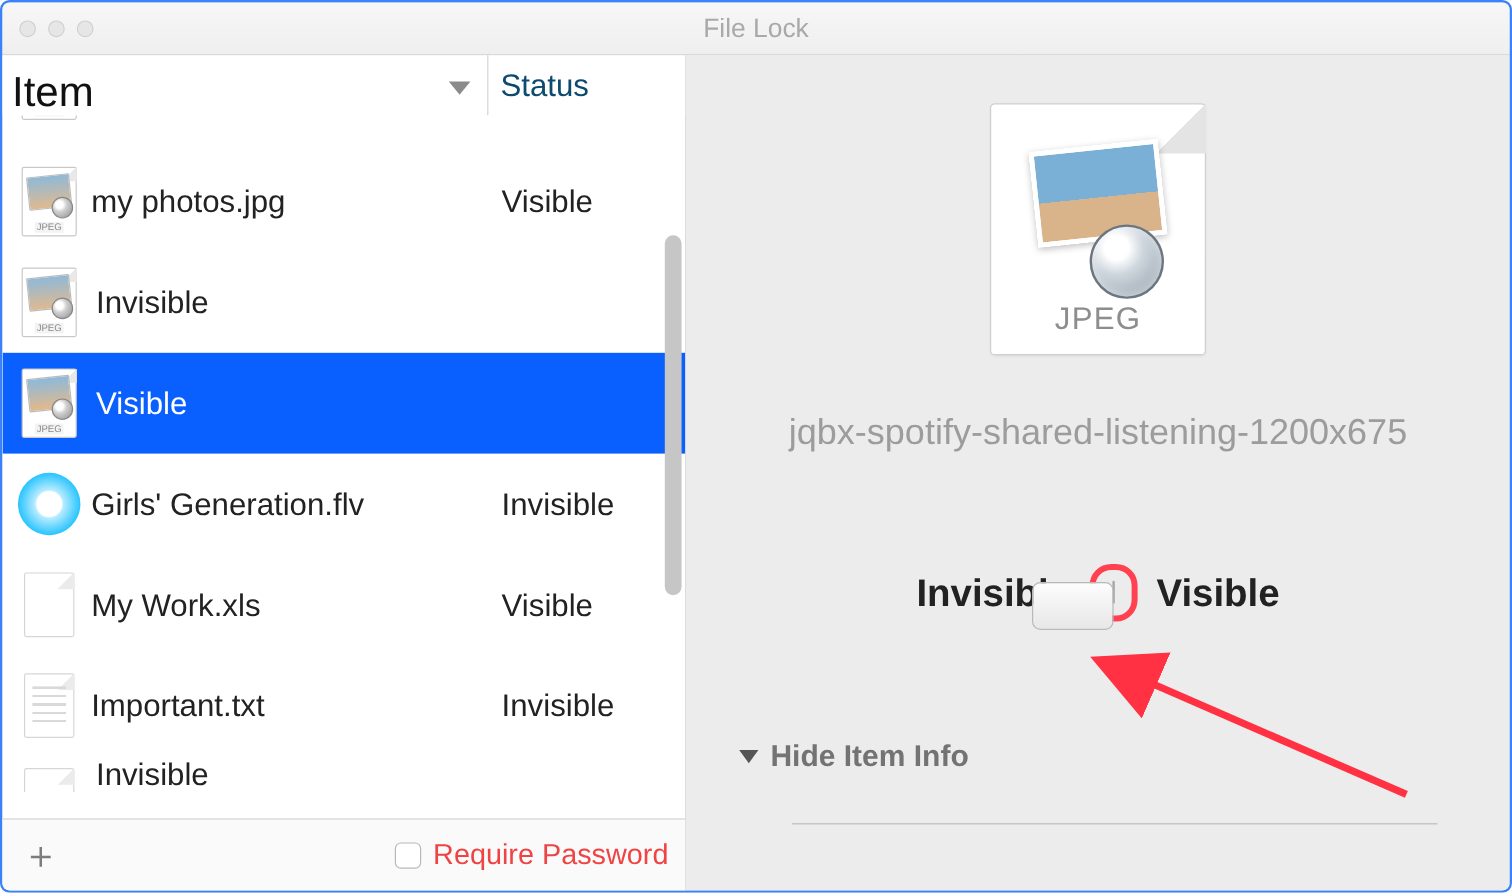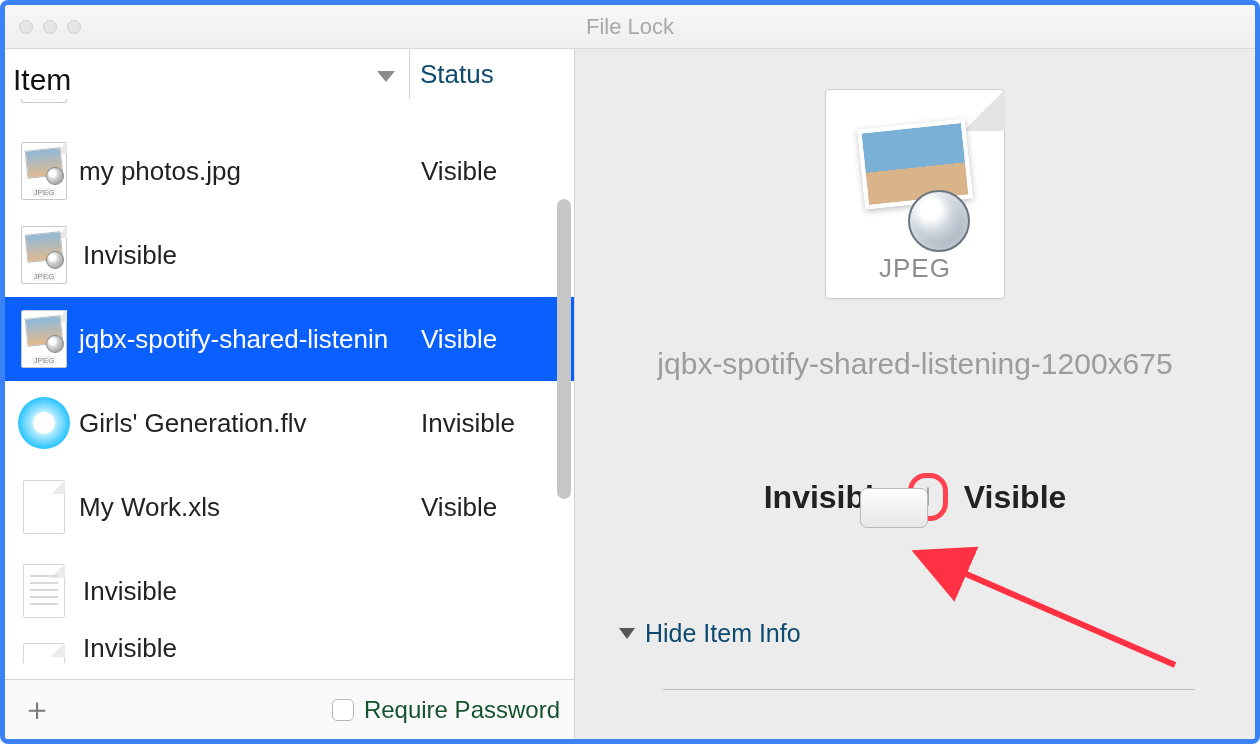--- a/index.html
+++ b/index.html
@@ -1,29 +1,29 @@
 <!DOCTYPE html>
 <html><head>
 <meta charset="utf-8">
 <style>
   * { box-sizing: border-box; margin: 0; padding: 0; }
   html, body { width: 1260px; height: 744px; font-family: -apple-system, "Helvetica Neue", Arial, sans-serif; background: #fff; }
-  .window { width: 1260px; height: 744px; display: flex; flex-direction: column; background: #f3f3f3; border: 5px solid #3b82f6; border-radius: 8px; overflow: hidden; position: relative; }
+  .window { width: 1260px; height: 744px; display: flex; flex-direction: column; background: #f3f3f3; border: 2px solid #3b82f6; border-radius: 8px; overflow: hidden; position: relative; }
   
   .titlebar { height: 44px; display: flex; align-items: center; padding: 0 14px; background: linear-gradient(#f7f7f7,#efefef); border-bottom: 1px solid #d9d9d9; position: relative; }
   .traffic { display: flex; gap: 10px; }
   .tl { width: 14px; height: 14px; border-radius: 50%; background: #e6e6e6; border: 1px solid #d0d0d0; }
   .titlebar .title { position: absolute; left: 0; right: 0; text-align: center; color: #a9a9a9; font-size: 22px; pointer-events: none; }
   
   .body { flex: 1; display: flex; min-height: 0; }
   .left { width: 570px; display: flex; flex-direction: column; border-right: 1px solid #d4d4d4; background: #fff; }
   .right { flex: 1; background: #ececec; position: relative; display: flex; flex-direction: column; align-items: center; padding-top: 40px; }
   
   .thead { display: flex; height: 50px; align-items: center; background: #fff; }
-  .thead .col-item { flex: 0 0 405px; display: flex; align-items: center; justify-content: space-between; padding: 12px 14px 0 8px; font-size: 30px; color: #111; border-right: 1px solid #d4d4d4; height: 100%; }
+  .thead .col-item { flex: 0 0 405px; display: flex; align-items: center; justify-content: space-between; padding: 12px 14px 0 8px; font-size: 35px; color: #111; border-right: 1px solid #d4d4d4; height: 100%; }
   .thead .col-status { flex: 1; padding-left: 10px; font-size: 26px; color: #0c4a6e; }
   .chev { width: 0; height: 0; border-left: 9px solid transparent; border-right: 9px solid transparent; border-top: 11px solid #8b8b8b; transform: translateY(-4px); }
   
   .list { flex: 1; overflow: hidden; position: relative; }
   .rows { overflow: hidden; }
   .row { display: flex; align-items: center; height: 84px; padding-left: 10px; color: #222; }
   .row.partial-top { height: 30px; align-items: flex-start; overflow: hidden; margin-top: -54px; padding-top: 54px; box-sizing: content-box; }
   .row.partial-top .icon-wrap { align-self: flex-start; margin-top: -54px; }
   .row.partial-top .name, .row.partial-top .status { visibility: hidden; }
   .row.partial-bottom { height: 30px; overflow: hidden; }
@@ -46,39 +46,39 @@
   .doc-icon { width: 42px; height: 54px; background:#fff; border:1px solid #d6d6d6; border-radius:2px; position:relative; }
   .doc-icon::before { content:""; position:absolute; top:-1px; right:-1px; width:14px; height:14px; background:linear-gradient(135deg, transparent 50%, #ebebeb 50%); }
   .doc-icon.lines::after { content:""; position:absolute; left:6px; right:6px; top:10px; bottom:8px;
        background: repeating-linear-gradient(#d9d9d9 0 2px, transparent 2px 7px); }
   
   .scrollbar { position:absolute; right:3px; top:100px; width:14px; height:300px; background:#c6c6c6; border-radius:7px; }
   
   .footer { height: 60px; border-top:1px solid #d4d4d4; display:flex; align-items:center; padding:0 14px; background:#fafafa; gap: 24px; }
   .add-btn { font-size: 32px; color:#7c7c7c; width:36px; text-align:center; cursor:pointer; font-weight:300; }
   .spacer { flex:1; }
-  .chk { display:flex; align-items:center; gap:10px; font-size:24px; color:#14532d; }
+  .chk { display:flex; align-items:center; gap:10px; font-size:24px; color:#ef4444; }
   .chk .box { width:22px; height:22px; border:1px solid #b8b8b8; border-radius:5px; background:#fff; }
   
   .big-icon { width: 180px; height: 210px; background:#fff; border:1px solid #cfcfcf; border-radius:4px; position:relative; display:flex; flex-direction:column; align-items:center; box-shadow: 0 1px 2px rgba(0,0,0,.05); }
   .big-icon::before { content:""; position:absolute; top:-1px; right:-1px; width:42px; height:42px; background:linear-gradient(135deg, transparent 50%, #e4e4e4 50% 100%); border-bottom-left-radius:2px; }
   .big-icon .photo { width: 108px; height: 80px; margin-top: 34px; background: linear-gradient(#7ab0d6 0 55%, #d9b48a 55% 100%); border:4px solid #fff; box-shadow: 0 2px 6px rgba(0,0,0,.25); transform: rotate(-6deg); }
   .big-icon .loupe { position:absolute; right:34px; top:100px; width:62px; height:62px; border-radius:50%; background: radial-gradient(circle at 35% 30%, #fff 0 18%, #cfd7de 40%, #8a98a3 100%); border:2px solid #6b7680; box-shadow: inset 0 0 10px rgba(255,255,255,.6); }
   .big-icon .label { margin-top:auto; margin-bottom:14px; font-size: 26px; color:#8d8d8d; letter-spacing:1px; }
   .detail-name { margin-top: 48px; font-size: 30px; color:#9c9c9c; max-width: 560px; white-space:nowrap; overflow:hidden; }
   
   .toggle-wrap { margin-top: 92px; display:flex; align-items:center; gap: 16px; position: relative; }
   .toggle-label { font-size: 32px; font-weight: 700; color:#222; }
   .highlight-box { border: 5px solid #ff4150; border-radius: 18px; padding: 10px 14px; }
   .switch { width: 196px; height: 42px; border:1px solid #a6a6a6; border-radius:8px; background: linear-gradient(to right, #6e6e6e 0, #b9b9b9 65%, #f2f2f2 65%, #fefefe 100%); position:relative; box-shadow: inset 0 1px 2px rgba(0,0,0,.25); }
   .switch .knob { position:absolute; right:0; top:0; width:68px; height:40px; border-radius:7px; background:linear-gradient(#fdfdfd,#e7e7e7); border:1px solid #b9b9b9; }
   
   .arrow-svg { position:absolute; left: 300px; top: 496px; pointer-events:none; }
   
-  .hide-info { position:absolute; left: 44px; top: 570px; display:flex; align-items:center; gap:10px; font-size:25px; color:#0c4a6e; cursor:pointer; }
+  .hide-info { position:absolute; left: 44px; top: 570px; display:flex; align-items:center; gap:10px; font-size:25px; color:#737373; cursor:pointer;font-weight:bold; }
   .hide-info .tri { width:0; height:0; border-left:8px solid transparent; border-right:8px solid transparent; border-top:11px solid #555; }
   .hr { position:absolute; left: 88px; right: 60px; top: 640px; height:1px; background:#bcbcbc; }
 </style>
 </head>
 <body>
 
 <div class="window">
 
   <div class="titlebar">
     <div class="traffic">
@@ -137,41 +137,41 @@
               <div class="status">Invisible</div>
             </div>
             <div class="row selected">
               <div class="icon-wrap">
                 <div class="jpeg-icon">
                   <div class="thumb"></div>
                   <div class="lens"></div>
                   <div class="jpeg-tag">JPEG</div>
                 </div>
               </div>
-              <div class="name">jqbx-spotify-shared-listenin</div>
               <div class="status">Visible</div>
             </div>
             <div class="row">
               <div class="icon-wrap">
                 <div class="flv-icon"></div>
               </div>
               <div class="name">Girls' Generation.flv</div>
               <div class="status">Invisible</div>
             </div>
             <div class="row">
               <div class="icon-wrap">
                 <div class="doc-icon"></div>
               </div>
               <div class="name">My Work.xls</div>
               <div class="status">Visible</div>
             </div>
             <div class="row">
               <div class="icon-wrap">
                 <div class="doc-icon lines"></div>
               </div>
+              <div class="name">Important.txt</div>
               <div class="status">Invisible</div>
             </div>
             <div class="row partial-bottom">
               <div class="icon-wrap">
                 <div class="doc-icon"></div>
               </div>
               <div class="status">Invisible</div>
             </div>
           </div>
       </div>

